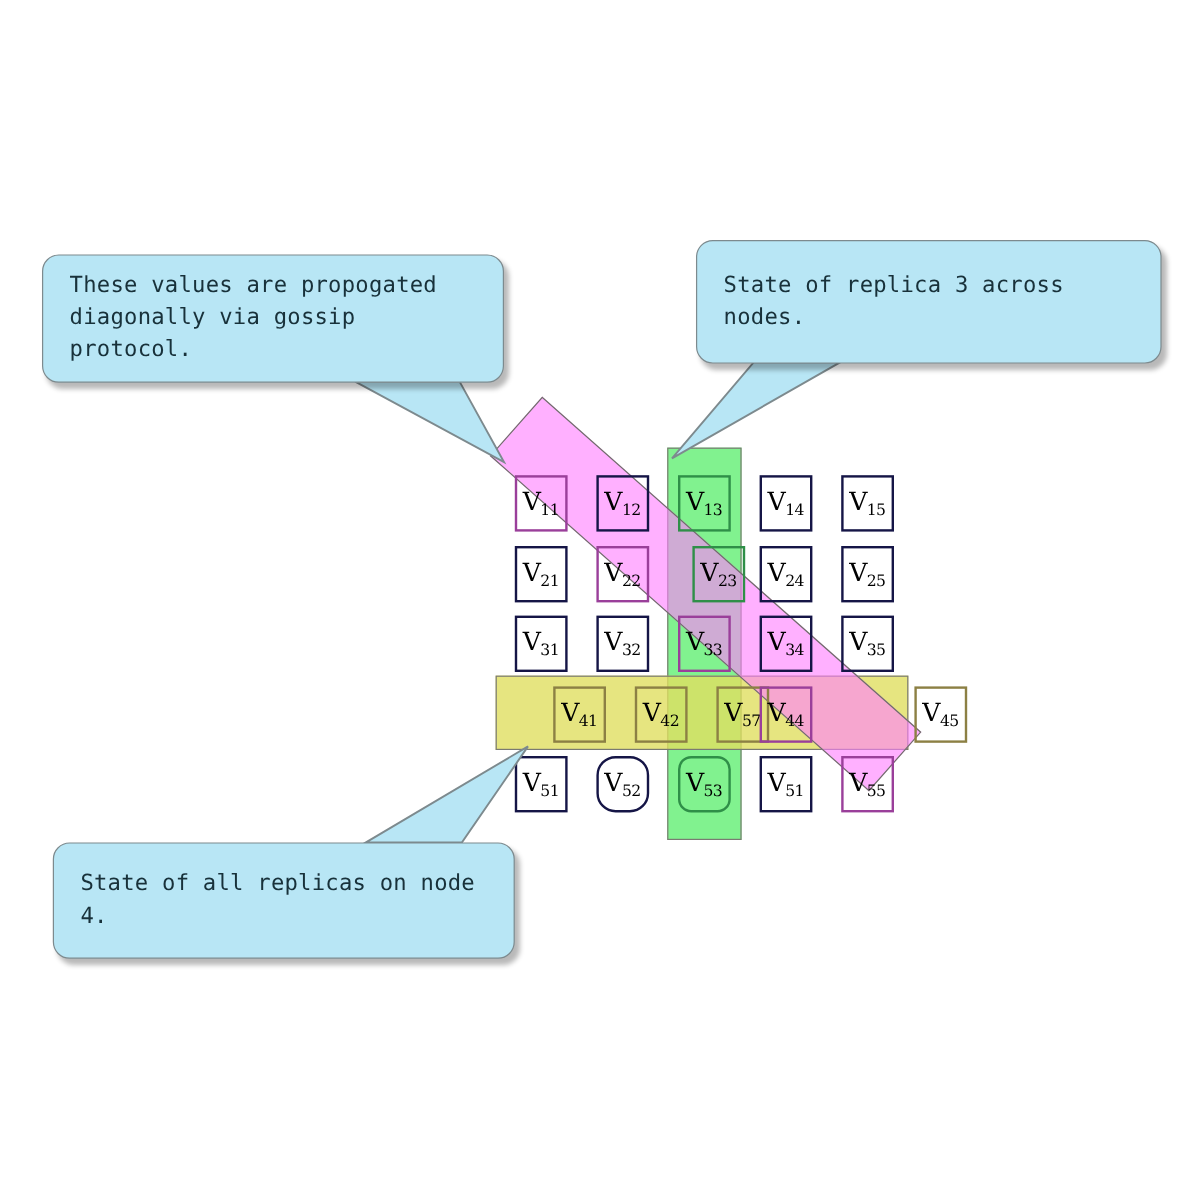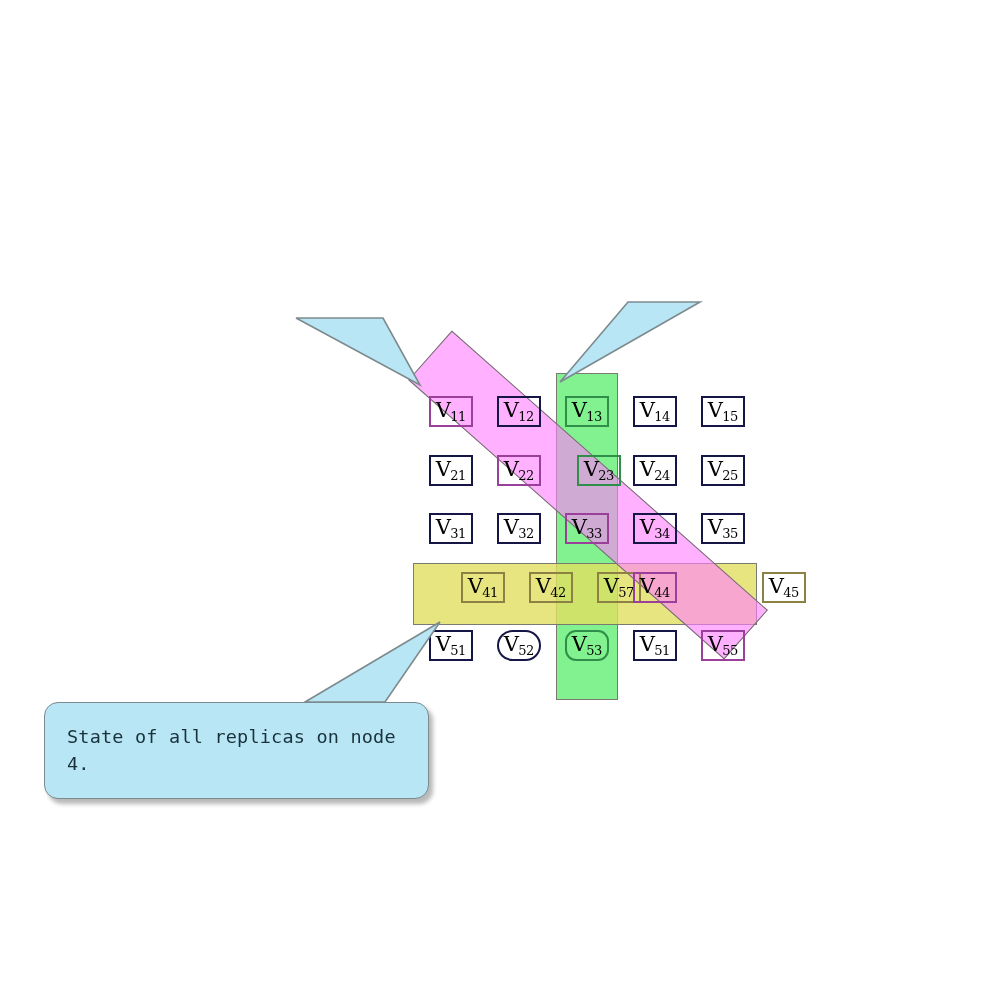--- a/index.html
+++ b/index.html
@@ -47,21 +47,21 @@
 
   
   #tails { position: absolute; left: 0; top: 0; width: 1000px; height: 1000px; z-index: 35; }
 
   
   #grid { position: absolute; left: 0; top: 0; width: 1000px; height: 1000px; z-index: 20; }
   .cell {
     position: absolute;
     box-sizing: border-box;
     width: 44px;
-    height: 31px;
+    height: 47px;
     border: 2.2px solid #151546;
     background: transparent;
     display: flex;
     align-items: center;
     justify-content: center;
     font-family: "DejaVu Serif", serif;
     color: #000000;
     z-index: 22;
   }
   .cell .lbl {
@@ -202,19 +202,26 @@
 
   <svg id="tails" viewBox="0 0 1000 1000">
 
     <polygon points="296,318 383,318 420,385" fill="#b8e6f5" stroke="#7d8a8e" stroke-width="1.6"></polygon>
 
     <polygon points="628,302 700,302 560,382" fill="#b8e6f5" stroke="#7d8a8e" stroke-width="1.6"></polygon>
 
     <polygon points="305,702 385,702 440,622" fill="#b8e6f5" stroke="#7d8a8e" stroke-width="1.6"></polygon>
   </svg>
 
-
+  <div class="callout" id="callout-gossip">
+    <div class="ctext">These values are propogated
+diagonally via gossip protocol.</div>
+  </div>
+
+  <div class="callout" id="callout-replica3">
+    <div class="ctext">State of replica 3 across nodes.</div>
+  </div>
 
   <div class="callout" id="callout-node4">
     <div class="ctext">State of all replicas on node 4.</div>
   </div>
 
 </div>
 
 </body></html>

